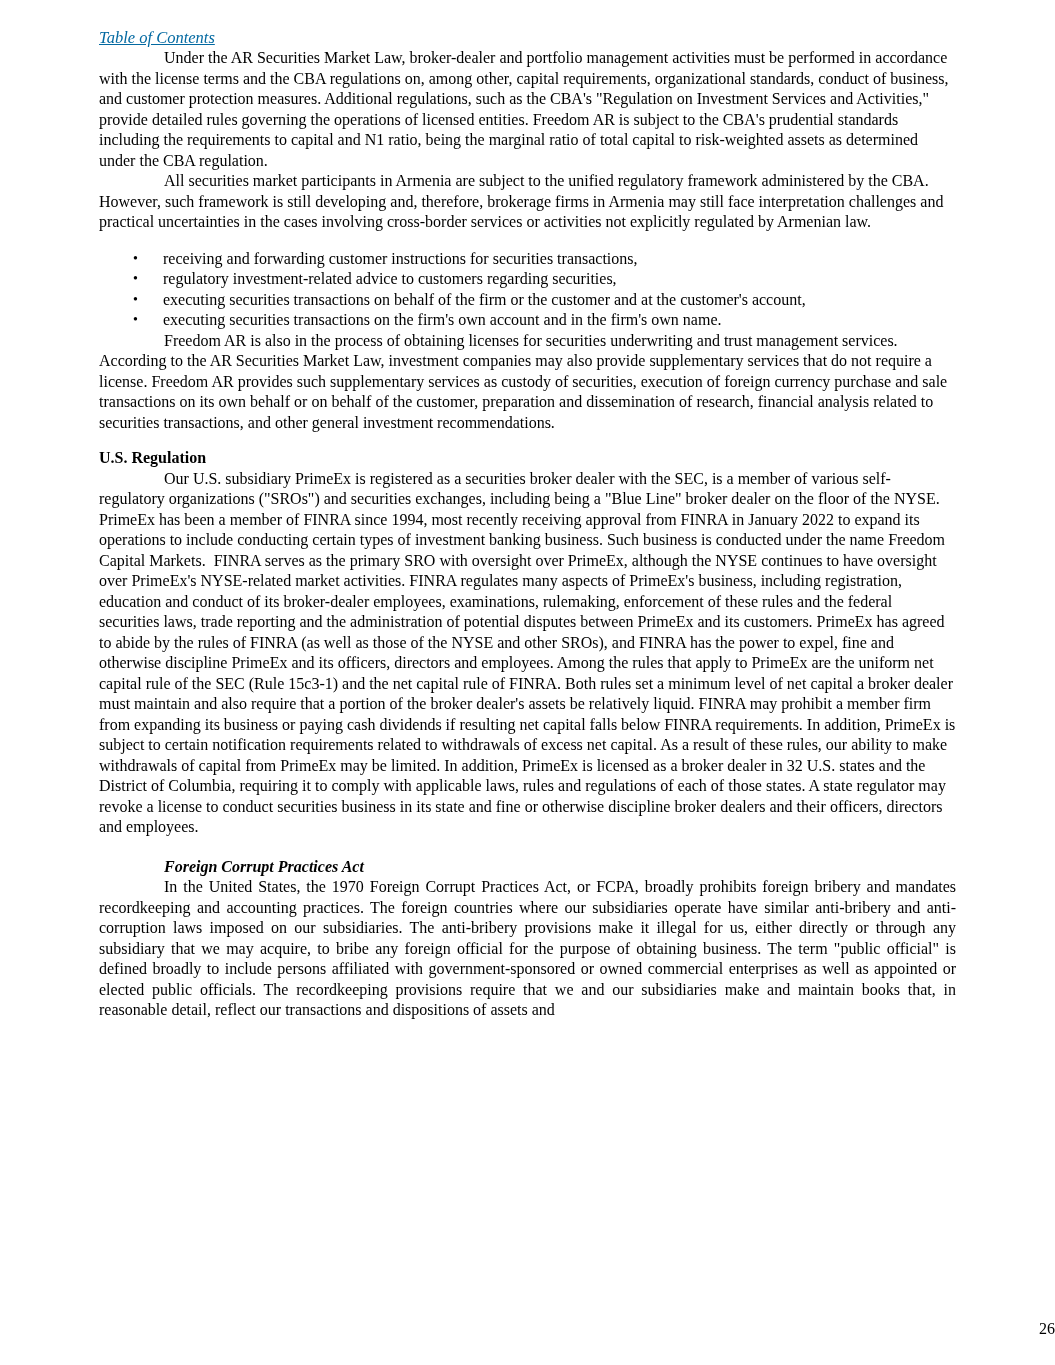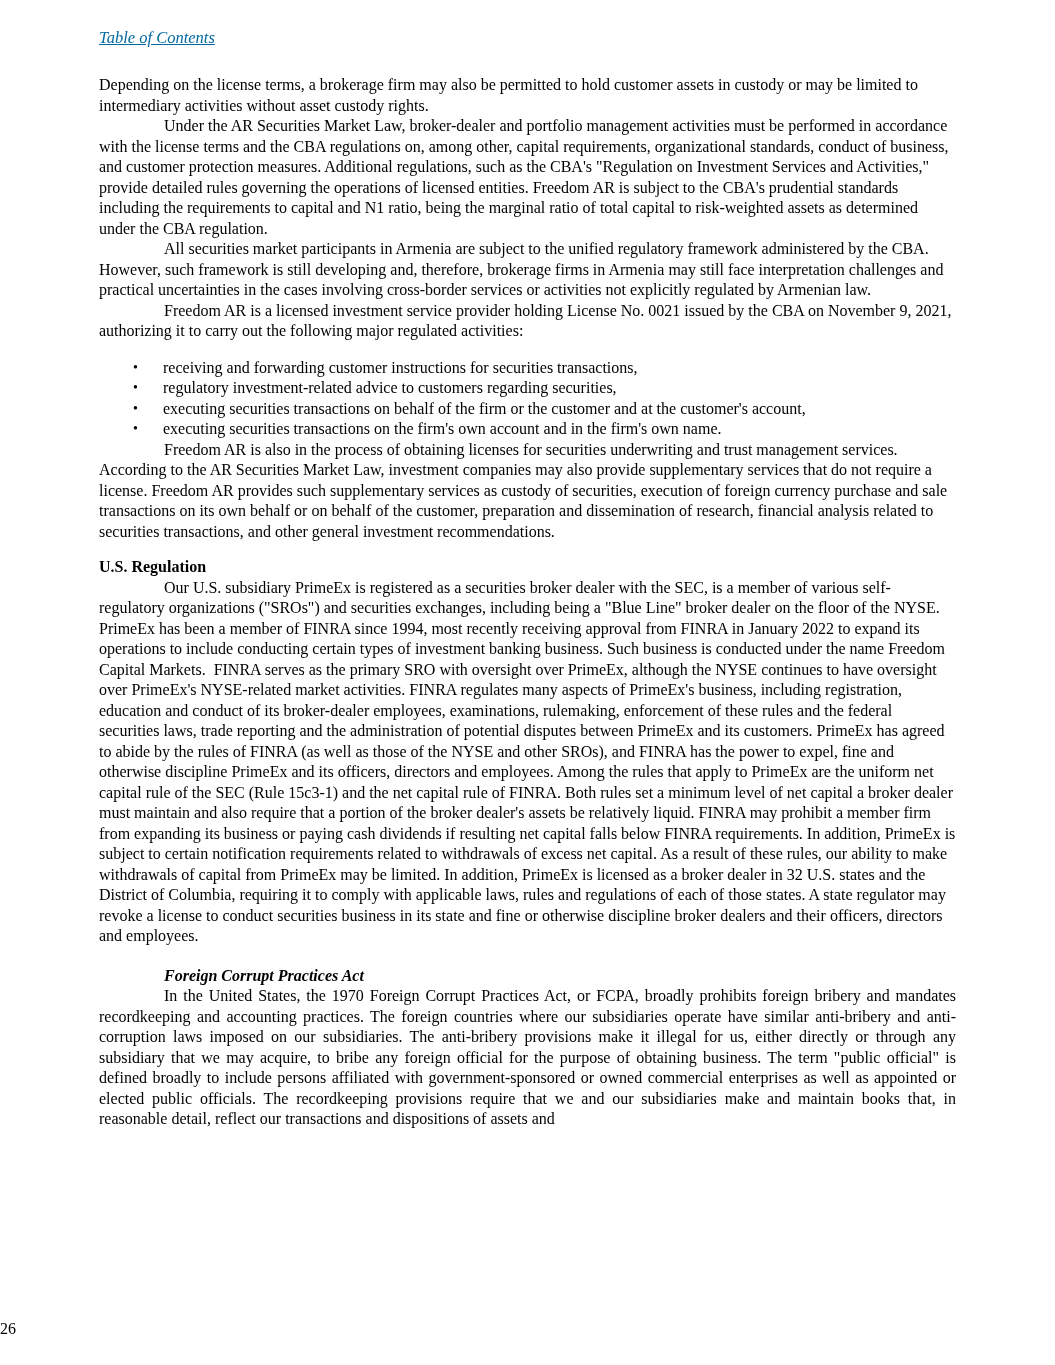--- a/index.html
+++ b/index.html
@@ -60,39 +60,37 @@
     margin-left: 65px;
     font-size: 16px;
     line-height: 20.5px;
     font-weight: bold;
     font-style: italic;
   }
   .page-number {
     position: absolute;
     left: 0; bottom: 26px;
     width: 100%;
-    text-align: left;
+    text-align: right;
     font-size: 16px;
     line-height: 20px;
   }
 </style>
 </head>
 <body>
 
 <div class="page">
 
   <a class="toc-link" href="#">Table of Contents</a>
 
-  <p class="para no-indent">Depending on the license terms, a brokerage firm may also be permitted to hold customer assets in custody or may be limited to intermediary activities without asset custody rights.</p>
 
   <p class="para">Under the AR Securities Market Law, broker-dealer and portfolio management activities must be performed in accordance with the license terms and the CBA regulations on, among other, capital requirements, organizational standards, conduct of business, and customer protection measures. Additional regulations, such as the CBA's "Regulation on Investment Services and Activities," provide detailed rules governing the operations of licensed entities. Freedom AR is subject to the CBA's prudential standards including the requirements to capital and N1 ratio, being the marginal ratio of total capital to risk-weighted assets as determined under the CBA regulation.</p>
 
   <p class="para">All securities market participants in Armenia are subject to the unified regulatory framework administered by the CBA. However, such framework is still developing and, therefore, brokerage firms in Armenia may still face interpretation challenges and practical uncertainties in the cases involving cross-border services or activities not explicitly regulated by Armenian law.</p>
 
-  <p class="para">Freedom AR is a licensed investment service provider holding License No. 0021 issued by the CBA on November 9, 2021, authorizing it to carry out the following major regulated activities:</p>
 
   <div class="bullet-list">
     <div class="bullet-row">
       <span class="bullet-marker">•</span>
       <span class="bullet-text">receiving and forwarding customer instructions for securities transactions,</span>
     </div>
     <div class="bullet-row">
       <span class="bullet-marker">•</span>
       <span class="bullet-text">regulatory investment-related advice to customers regarding securities,</span>
     </div>

